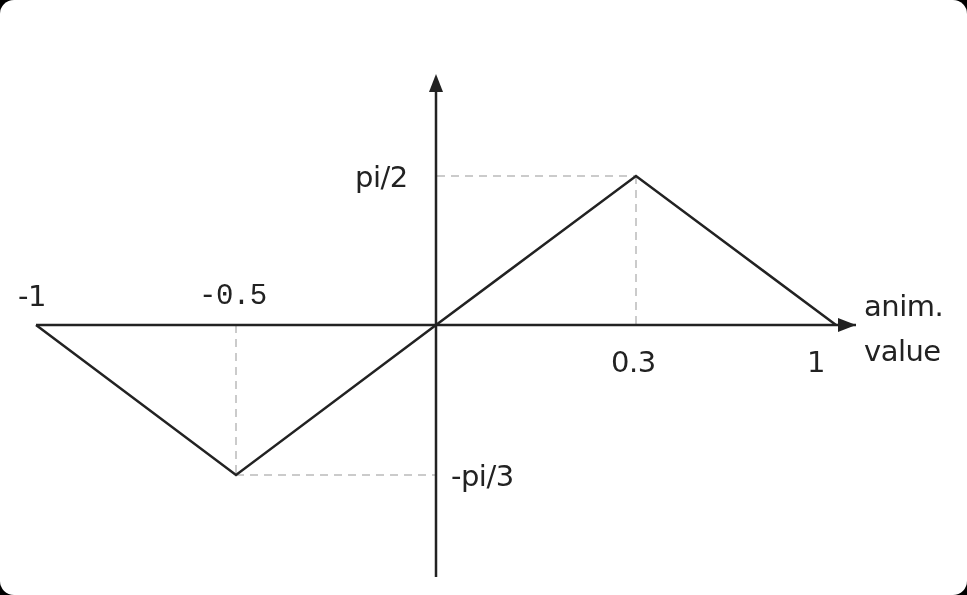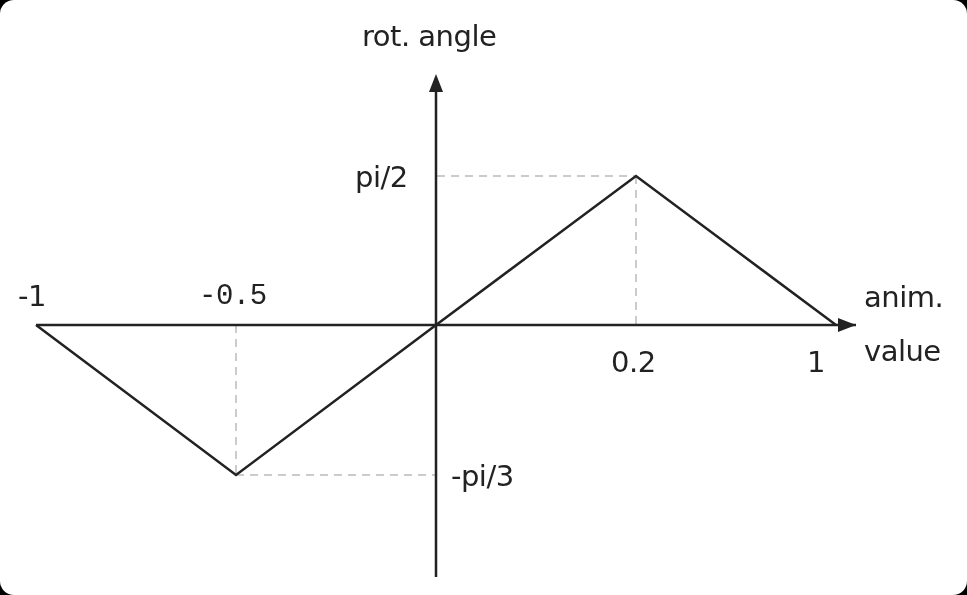--- a/index.html
+++ b/index.html
@@ -34,24 +34,23 @@
     </g>
 
     <line x1="36" y1="325" x2="856" y2="325" stroke="#222222" stroke-width="2.5"></line>
     <path d="M838,318 L856,325 L838,332 z" fill="#222222"></path>
     <line x1="436" y1="577" x2="436" y2="80" stroke="#222222" stroke-width="2.5"></line>
     <path d="M429,92 L436,74 L443,92 z" fill="#222222"></path>
 
     <polyline points="36,325 236,475 436,325 636,176 836,325" fill="none" stroke="#222222" stroke-width="2.5" stroke-linejoin="miter"></polyline>
   </svg>
 
-  <div class="lbl" style="left:362px; top:22px;">rot. angle</div>
-  <div class="lbl" style="left:864px; top:283px;">anim.</div>
+  <div class="lbl" style="left:864px; top:292px;">anim.</div>
   <div class="lbl" style="left:864px; top:337px;">value</div>
 
   <div class="lbl" style="left:18px; top:282px;">-1</div>
   <div class="lbl" style="left:199px; top:282px;font-family:Liberation Mono, monospace;">-0.5</div>
-  <div class="lbl" style="left:611px; top:348px;">0.2</div>
+  <div class="lbl" style="left:611px; top:348px;">0.3</div>
   <div class="lbl" style="left:807px; top:348px;">1</div>
 
   <div class="lbl" style="left:355px; top:163px;text-align:right;">pi/2</div>
   <div class="lbl" style="left:451px; top:462px;">-pi/3</div>
 </div>
 
 </body></html>

